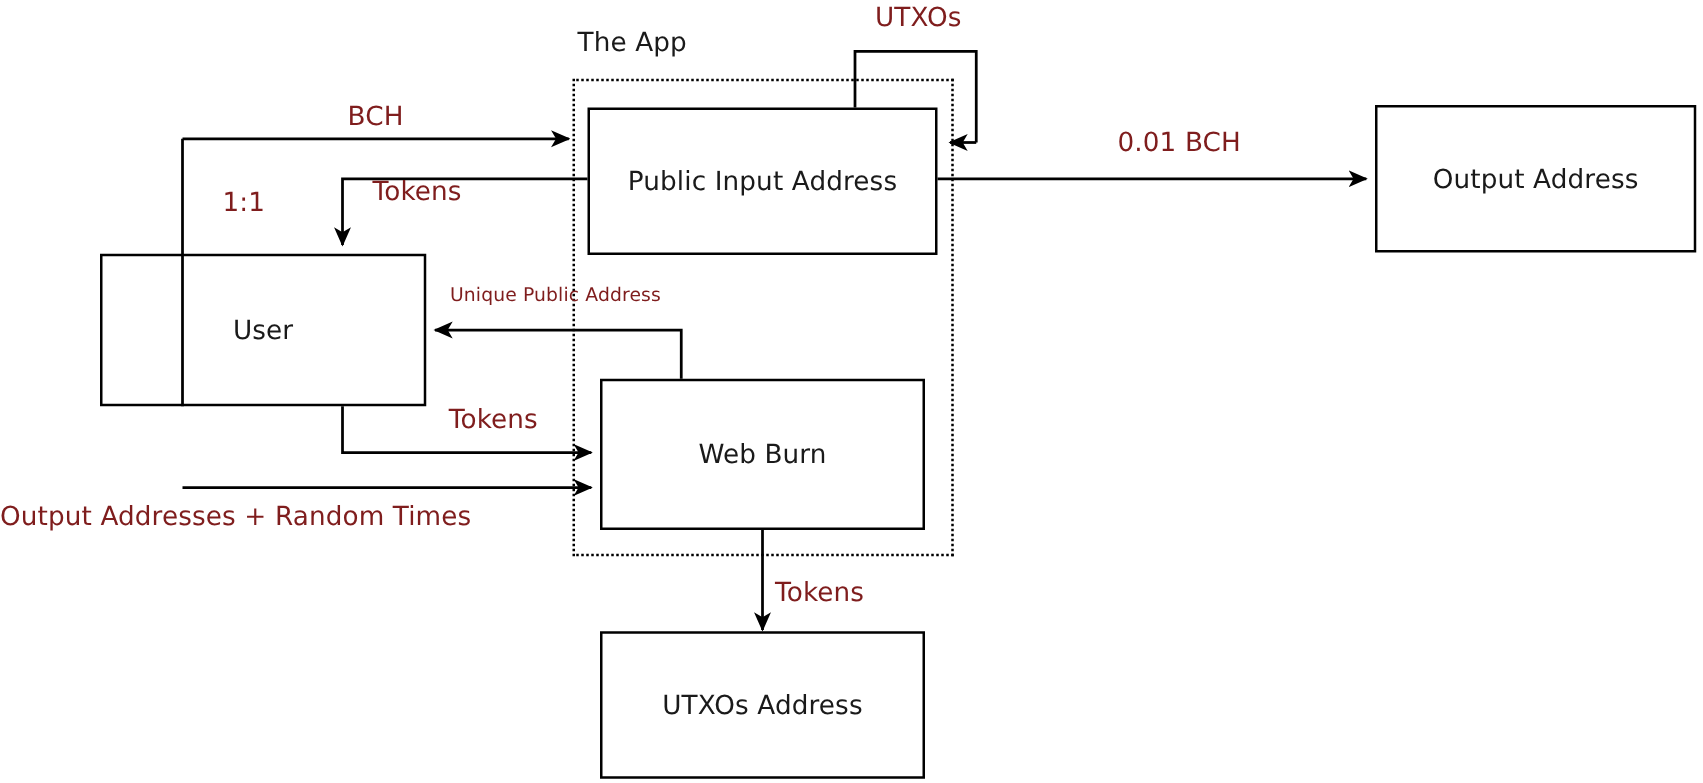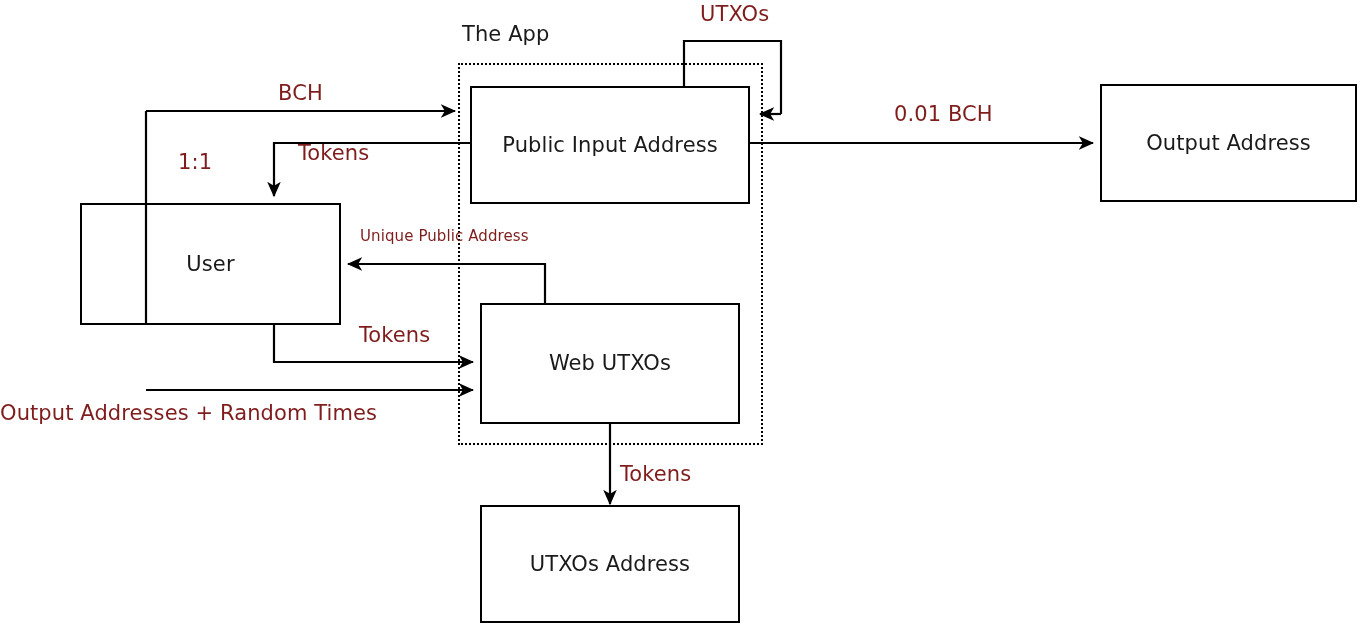--- a/index.html
+++ b/index.html
@@ -112,21 +112,21 @@
 
   <div class="node-box" style="left:80px; top:203px; width:261px; height:122px;">
     <span class="node-label">User</span>
   </div>
 
   <div class="node-box" style="left:470px; top:86px; width:280px; height:118px;">
     <span class="node-label">Public Input Address</span>
   </div>
 
   <div class="node-box" style="left:480px; top:303px; width:260px; height:121px;">
-    <span class="node-label">Web UTXOs</span>
+    <span class="node-label">Web Burn</span>
   </div>
 
   <div class="node-box" style="left:480px; top:505px; width:260px; height:118px;">
     <span class="node-label">UTXOs Address</span>
   </div>
 
   <div class="node-box" style="left:1100px; top:84px; width:257px; height:118px;">
     <span class="node-label">Output Address</span>
   </div>
 

